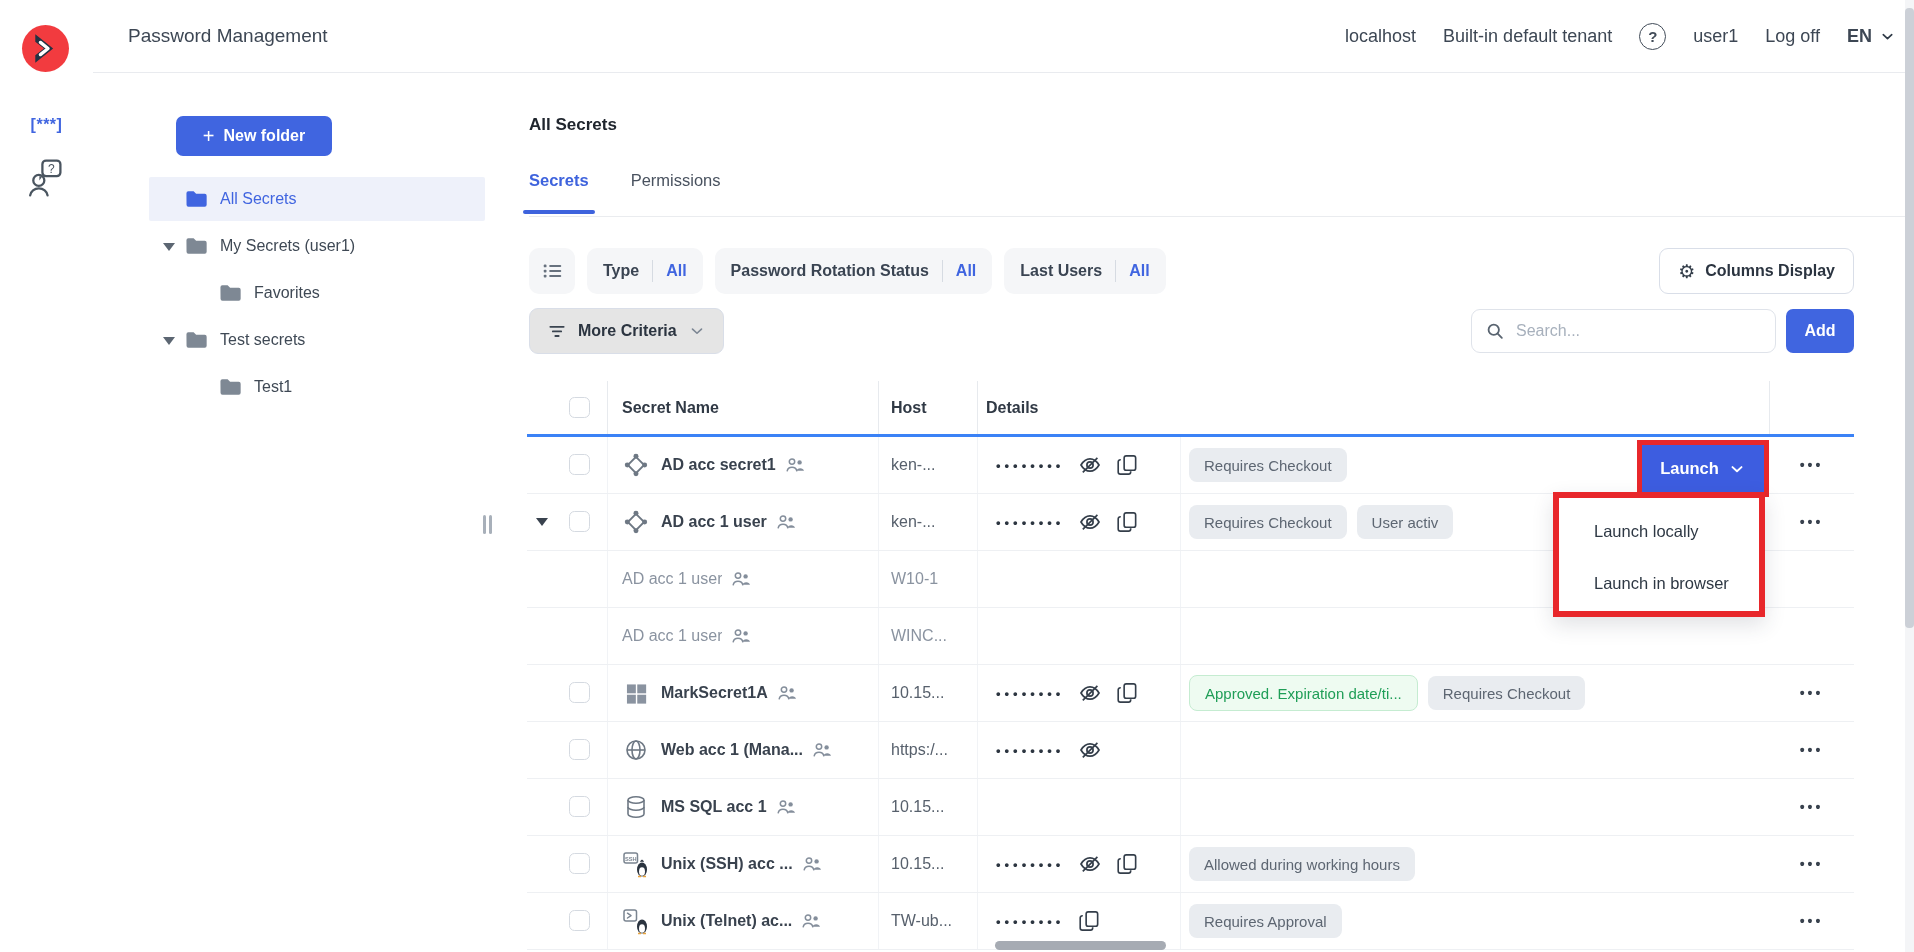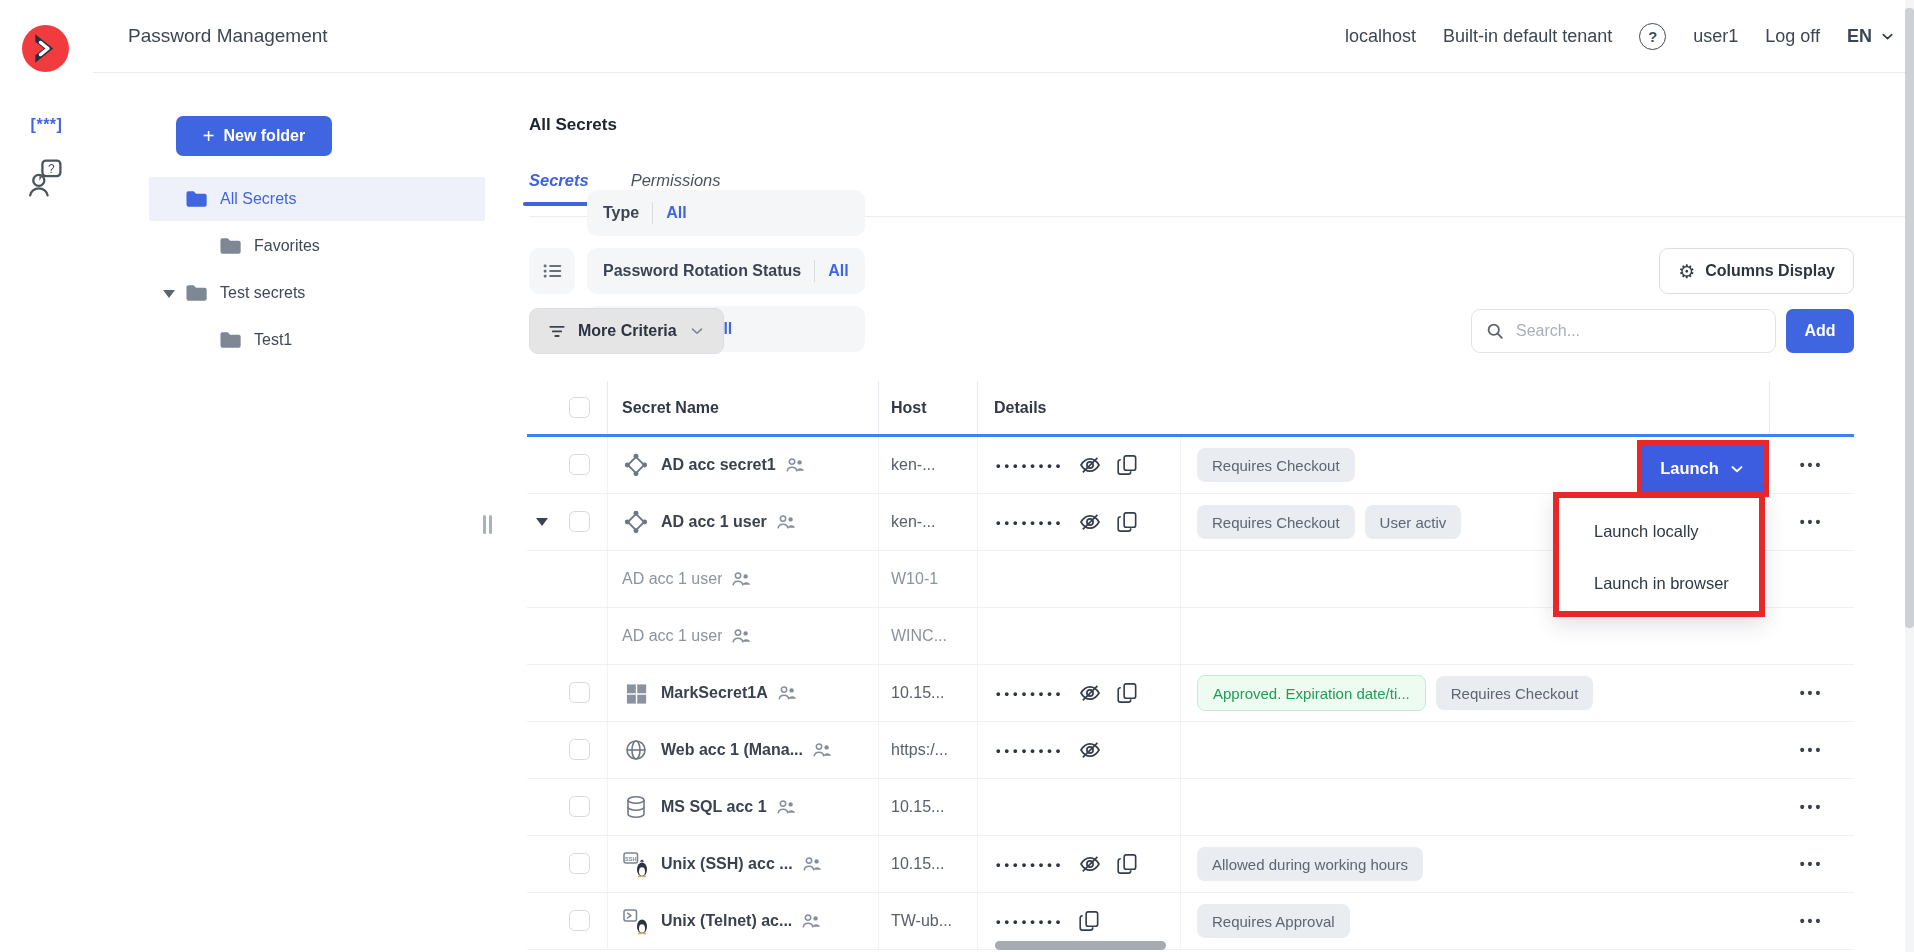--- a/index.html
+++ b/index.html
@@ -34,21 +34,21 @@
   .tcaret{width:14px;height:9px;margin-right:9px;flex:none;position:relative;}
   .tcaret.show::after{content:"";position:absolute;left:1px;top:1px;border-left:6px solid transparent;
     border-right:6px solid transparent;border-top:8px solid #5c6672;}
   .tfolder{width:23px;height:20px;margin-right:12px;flex:none;}
   .split{position:absolute;right:5px;top:442px;display:flex;gap:3px;cursor:col-resize;}
   .split i{display:block;width:3px;height:19px;background:#a8b0ba;border-radius:2px;}
   
   .main{position:absolute;left:497px;top:73px;right:0;bottom:0;background:#fff;}
   .heading{position:absolute;left:32px;top:42px;font-size:17px;font-weight:bold;color:#20262e;}
   .tabs{position:absolute;left:32px;top:98px;display:flex;gap:42px;font-size:16.5px;}
-  .tab{position:relative;padding-bottom:16px;color:#49525f;cursor:pointer;font-style:italic;}
+  .tab{position:relative;padding-bottom:24px;color:#49525f;cursor:pointer;}
   .tab.active{color:#3e63dd;font-weight:bold;}
   .tab.active::after{content:"";position:absolute;left:-6px;right:-6px;bottom:0;height:4px;border-radius:3px;background:#3e63dd;}
   .tabline{position:absolute;left:32px;right:9px;top:143px;height:1px;background:#eaecef;}
   .toolbar1{position:absolute;left:32px;top:175px;right:60px;height:46px;display:flex;align-items:center;gap:12px;}
   .listbtn{width:46px;height:46px;background:#f5f6f8;border:none;border-radius:10px;display:flex;
     align-items:center;justify-content:center;cursor:pointer;}
   .chip{height:46px;background:#f5f6f8;border-radius:10px;display:flex;align-items:center;
     padding:0 16px;font-size:16px;cursor:pointer;}
   .chip .lbl{color:#3a4452;font-weight:bold;}
   .chip .sep{width:1px;height:22px;background:#d6dbe2;margin:0 13px;}
@@ -75,21 +75,21 @@
   .c0{width:80px;flex:none;position:relative;height:100%;}
   .cb{position:absolute;left:42px;top:50%;margin-top:-11px;width:21px;height:21px;border:1.5px solid #d5dae1;
     border-radius:5.5px;background:#fff;box-sizing:border-box;cursor:pointer;}
   .rowcaret{position:absolute;left:9px;top:50%;margin-top:-4px;border-left:6px solid transparent;
     border-right:6px solid transparent;border-top:8px solid #39424e;cursor:pointer;}
   .cell{height:100%;display:flex;align-items:center;box-sizing:border-box;border-left:1px solid #f1f3f6;}
   .thead .cell{border-left:1px solid #e7eaee;}
   .cname{width:271px;flex:none;padding-left:14px;overflow:hidden;}
   .chost{width:99px;flex:none;padding-left:12px;font-size:16px;color:#57606c;overflow:hidden;white-space:nowrap;}
   .cpw{width:203px;flex:none;padding-left:18px;gap:14px;}
-  .cdet{flex:1;padding-left:16px;gap:10px;overflow:hidden;}
+  .cdet{flex:1;padding-left:8px;gap:10px;overflow:hidden;}
   .cact{width:85px;flex:none;justify-content:center;border-left:none;}
   .nicon{width:28px;height:28px;margin-right:11px;flex:none;display:flex;align-items:center;justify-content:center;}
   .nm{font-size:16px;font-weight:bold;color:#39424e;white-space:nowrap;overflow:hidden;}
   .uico{margin-left:9px;flex:none;}
   .trow.child .nm{font-weight:normal;color:#8a93a0;}
   .trow.child .chost{color:#8a93a0;}
   .mask{font-size:13px;font-weight:bold;letter-spacing:4px;color:#2c3540;line-height:1;}
   .pwico{cursor:pointer;display:inline-flex;}
   .badge{height:34px;display:flex;align-items:center;padding:0 15px;background:#e9ecf0;border-radius:8px;
     font-size:15px;color:#5d6672;white-space:nowrap;flex:none;}
@@ -158,20 +158,29 @@
     </button>
     <div class="tree" id="tree">
         <div class="titem sel">
           <span class="tcaret"></span>
           <span class="ico tfolder" style="color: rgb(64, 101, 224);">
             <svg width="23" height="20" viewBox="0 0 24 20">
               <path d="M1.5 4 a2 2 0 0 1 2-2 h5.5 l2.6 2.6 h9 a2 2 0 0 1 2 2 V16 a2 2 0 0 1-2 2 h-17 a2 2 0 0 1-2-2 Z" fill="currentColor"></path>
             </svg>
           </span>
           <span>All Secrets</span>
+        </div>
+        <div class="titem">
+          <span class="tcaret show"></span>
+          <span class="ico tfolder" style="color: rgb(126, 136, 148);">
+            <svg width="23" height="20" viewBox="0 0 24 20">
+              <path d="M1.5 4 a2 2 0 0 1 2-2 h5.5 l2.6 2.6 h9 a2 2 0 0 1 2 2 V16 a2 2 0 0 1-2 2 h-17 a2 2 0 0 1-2-2 Z" fill="currentColor"></path>
+            </svg>
+          </span>
+          <span>My Secrets (user1)</span>
         </div>
         <div class="titem lv2">
           <span class="tcaret"></span>
           <span class="ico tfolder" style="color: rgb(126, 136, 148);">
             <svg width="23" height="20" viewBox="0 0 24 20">
               <path d="M1.5 4 a2 2 0 0 1 2-2 h5.5 l2.6 2.6 h9 a2 2 0 0 1 2 2 V16 a2 2 0 0 1-2 2 h-17 a2 2 0 0 1-2-2 Z" fill="currentColor"></path>
             </svg>
           </span>
           <span>Favorites</span>
         </div>
@@ -219,21 +228,21 @@
                 <rect x="3" y="16" width="3" height="3" rx="1"></rect>
               </g>
             <g stroke="#67717e" stroke-width="2.2" stroke-linecap="round">
                 <line x1="10" y1="6.5" x2="21" y2="6.5"></line>
                 <line x1="10" y1="12" x2="21" y2="12"></line>
                 <line x1="10" y1="17.5" x2="21" y2="17.5"></line>
               </g>
           </svg>
         </span>
       </button>
-      <span id="chips" style="display: inline-flex; gap: 12px; flex-direction: column;">
+      <span id="chips" style="display: inline-flex; gap: 12px;">
           <div class="chip">
             <span class="lbl">Type</span>
             <span class="sep"></span>
             <span class="val">All</span>
           </div>
           <div class="chip">
             <span class="lbl">Password Rotation Status</span>
             <span class="sep"></span>
             <span class="val">All</span>
           </div>

